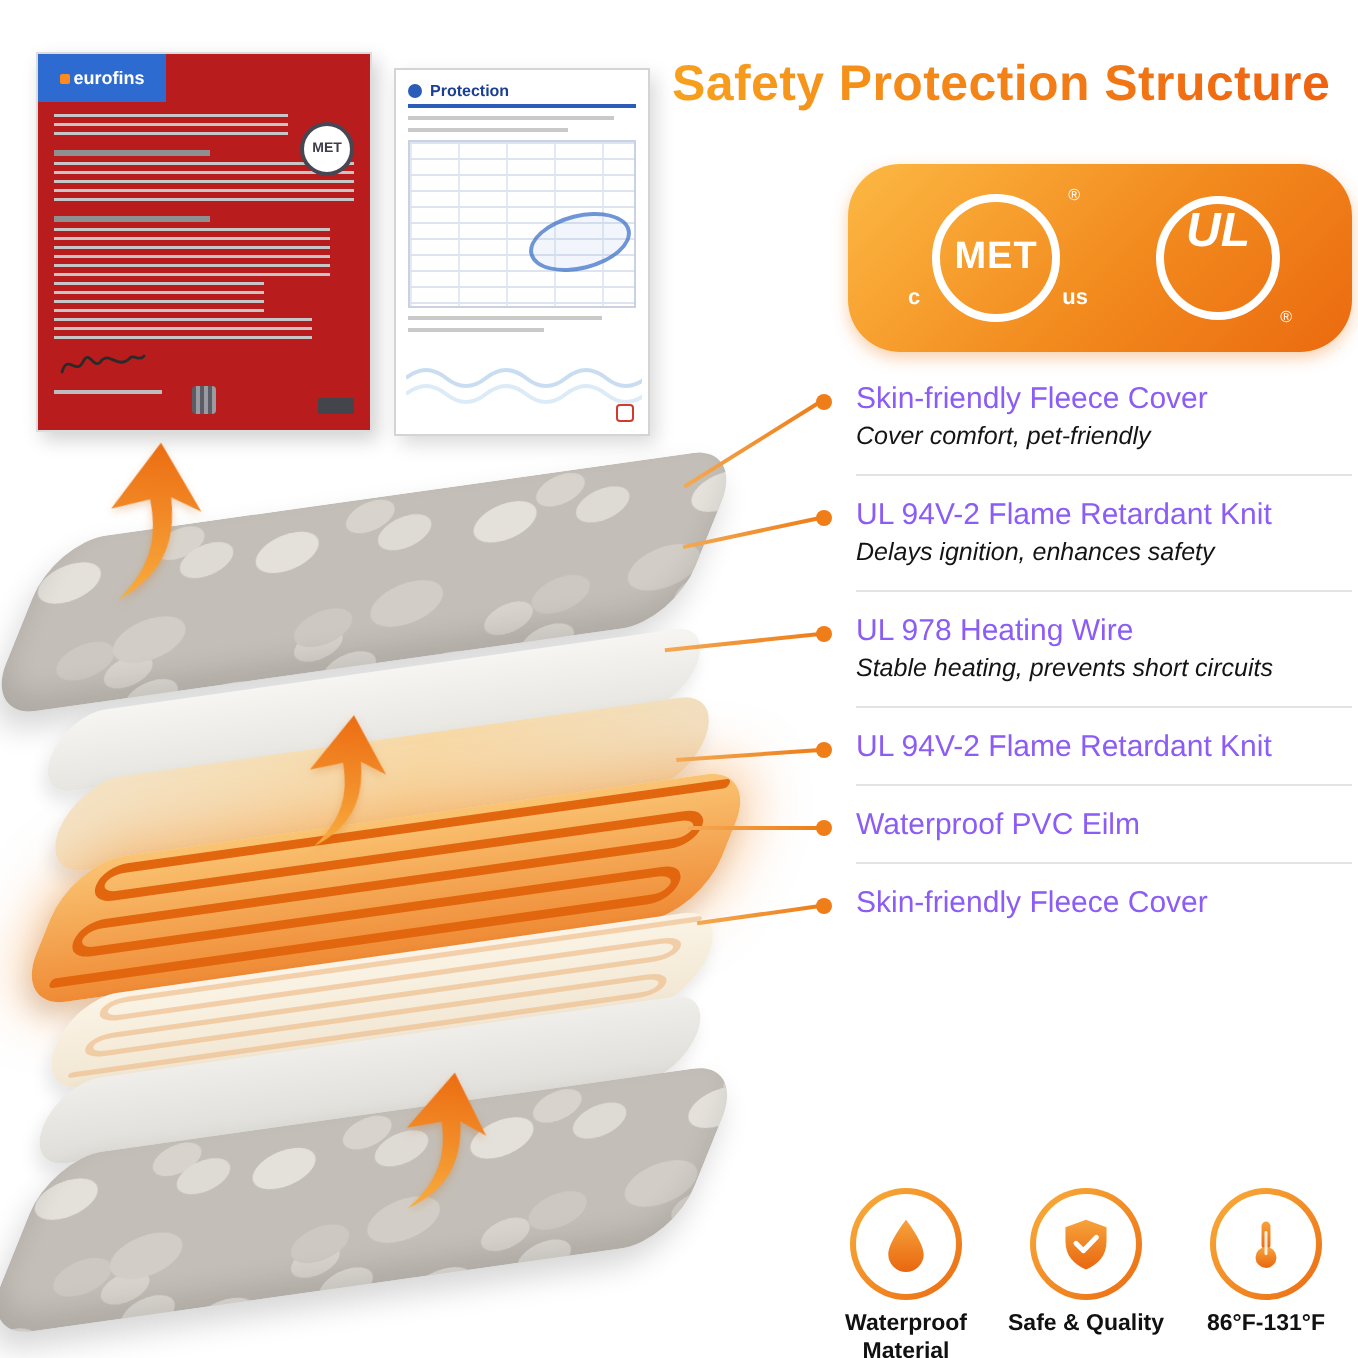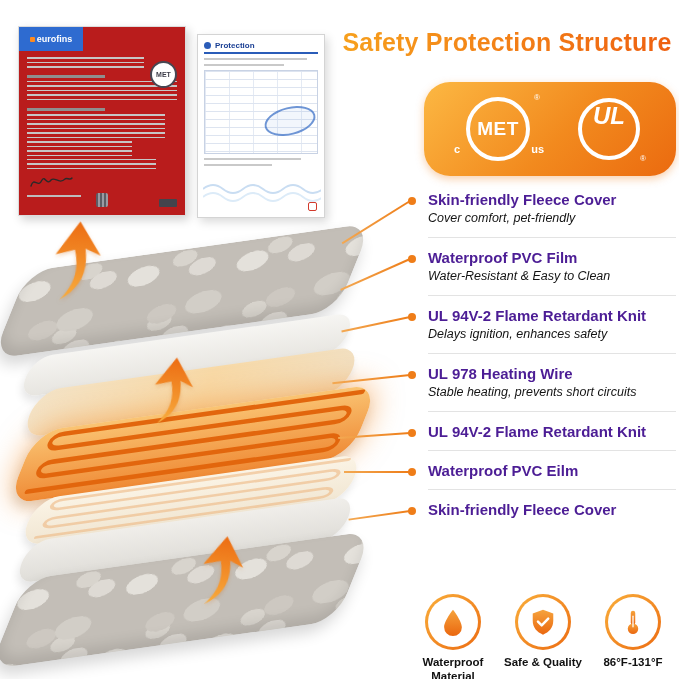--- a/index.html
+++ b/index.html
@@ -1,21 +1,21 @@
 <!DOCTYPE html>
 <html><head>
 <meta charset="utf-8">
 <style>
   *{margin:0;padding:0;box-sizing:border-box}
   html,body{width:679px;height:679px}
   body{font-family:"Liberation Sans",sans-serif;background:#fff;position:relative;overflow:hidden}
   .stage{position:absolute;inset:0;background:#fff;overflow:hidden}
 
   
-  .main-title{position:absolute;left:336px;top:28px;width:342px;text-align:center;
+  .main-title{position:absolute;left:336px;top:28px;width:342px;text-align:left;
     font-size:25px;font-weight:bold;letter-spacing:.2px;color:#ef7414;
     background:linear-gradient(90deg,#f7a11d,#ee5f10);
     -webkit-background-clip:text;background-clip:text;-webkit-text-fill-color:transparent}
 
   
   .badge-box{position:absolute;left:424px;top:82px;width:252px;height:94px;border-radius:26px;
     background:linear-gradient(135deg,#fcb843 0%,#f28a1e 55%,#eb6a0f 100%);
     box-shadow:0 3px 8px rgba(235,120,20,.35);display:flex;align-items:center;justify-content:space-evenly}
   .met-logo{position:relative;width:88px;height:72px;display:flex;align-items:center;justify-content:center}
   .met-ring{width:64px;height:64px;border:4px solid #fff;border-radius:50%;display:flex;align-items:center;justify-content:center}
@@ -94,21 +94,21 @@
 
   .arrow{position:absolute;filter:drop-shadow(0 2px 2px rgba(200,90,0,.25))}
   .arrow-1{left:50px;top:216px;width:52px;height:90px;transform:rotate(4deg)}
   .arrow-2{left:150px;top:352px;width:44px;height:78px;transform:rotate(6deg)}
   .arrow-3{left:198px;top:530px;width:46px;height:82px;transform:rotate(8deg)}
 
   
   .features{position:absolute;left:428px;top:180px;width:248px}
   .feature{position:relative;padding:11px 0 10px;border-bottom:1px solid #e3e3e3}
   .feature:last-child{border-bottom:none}
-  .f-title{font-size:15px;font-weight:bold;color:#4c1d95;line-height:1.15;max-width:228px}
+  .f-title{font-size:15px;font-weight:normal;color:#8b5cf6;line-height:1.15;max-width:228px}
   .f-desc{font-size:12.5px;font-style:italic;color:#141414;margin-top:3px;line-height:1.25;max-width:216px}
   .dot{position:absolute;left:-20px;top:17px;width:8px;height:8px;border-radius:50%;background:#ef7d18}
   .connector{position:absolute;top:20px;height:2px;background:linear-gradient(90deg,#f3a953,#ee7d18);transform-origin:right center}
   .cn1{width:80px;left:-98px;transform:rotate(-32deg)}
   .cn2{width:76px;left:-94px;transform:rotate(-24deg)}
   .cn3{width:70px;left:-88px;transform:rotate(-12deg)}
   .cn4{width:78px;left:-96px;transform:rotate(-6deg)}
   .cn5{width:72px;left:-90px;transform:rotate(-4deg)}
   .cn6{width:66px;left:-84px;transform:rotate(0deg)}
   .cn7{width:62px;left:-80px;transform:rotate(-8deg)}
@@ -234,26 +234,20 @@
 
   <div class="features">
     <div class="feature">
       <span class="dot"></span>
       <span class="connector cn1"></span>
       <div class="f-title">Skin-friendly Fleece Cover</div>
       <div class="f-desc">Cover comfort, pet-friendly</div>
     </div>
     <div class="feature">
       <span class="dot"></span>
-      <span class="connector cn2"></span>
-      <div class="f-title">Waterproof PVC Film</div>
-      <div class="f-desc">Water-Resistant &amp; Easy to Clean</div>
-    </div>
-    <div class="feature">
-      <span class="dot"></span>
       <span class="connector cn3"></span>
       <div class="f-title">UL 94V-2 Flame Retardant Knit</div>
       <div class="f-desc">Delays ignition, enhances safety</div>
     </div>
     <div class="feature">
       <span class="dot"></span>
       <span class="connector cn4"></span>
       <div class="f-title">UL 978 Heating Wire</div>
       <div class="f-desc">Stable heating, prevents short circuits</div>
     </div>

